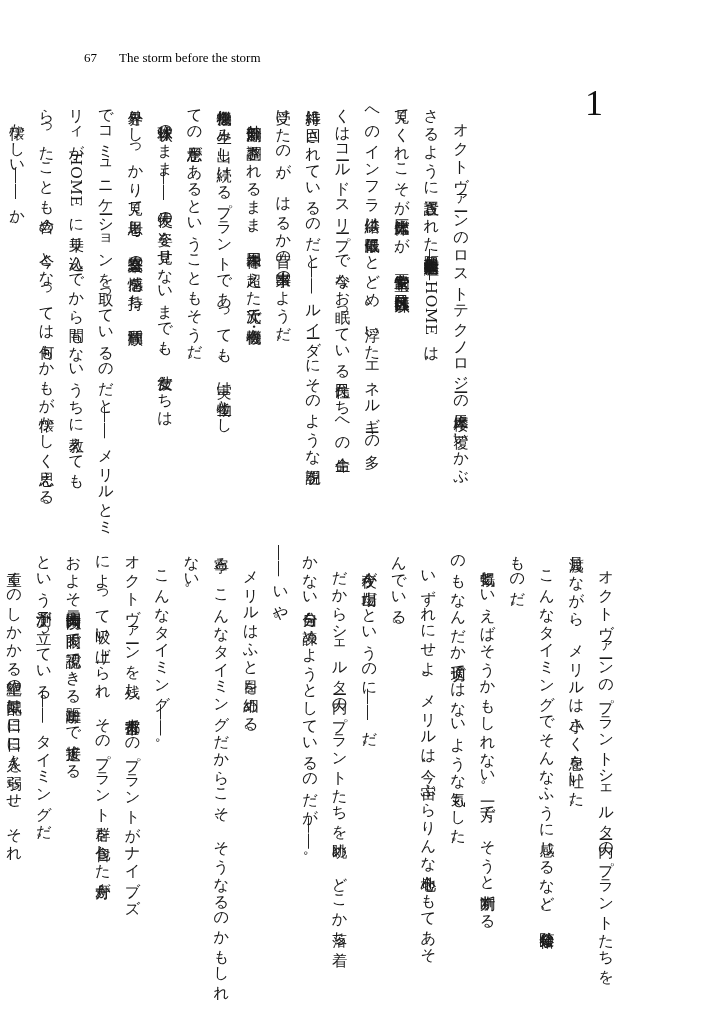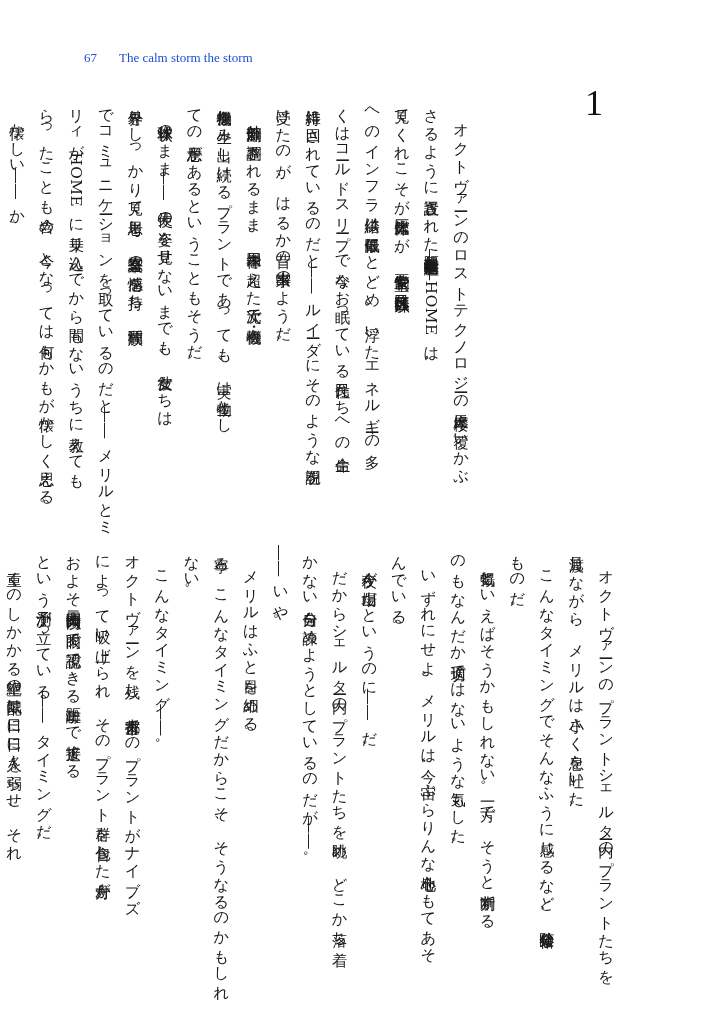--- a/index.html
+++ b/index.html
@@ -1,34 +1,34 @@
 <!DOCTYPE html>
 <html><head>
   <meta charset="utf-8">
   <style>
     html, body { margin: 0; padding: 0; background: #ffffff; }
     body { width: 728px; height: 1024px; position: relative; overflow: hidden;
       font-family: "DejaVu Serif", "Liberation Serif", serif; color: #1a1a1a; }
     .header { position: absolute; left: 84px; top: 50px; font-family: "Liberation Serif", serif;
-      font-size: 13px; color: #1d4ed8; display: flex; gap: 22px; }
+      font-size: 13px; color: #000000; display: flex; gap: 22px; }
     .chapter-num { position: absolute; left: 585px; top: 82px; font-family: "Liberation Serif", serif;
       font-size: 36px; color: #111; }
     .block { position: absolute; writing-mode: vertical-rl; -webkit-writing-mode: vertical-rl;
       font-size: 15.3px; line-height: 29.6px; letter-spacing: 0.6px; }
     .block-top { right: 253px; top: 98px; height: 420px; width: 390px; }
     .block-bottom { right: 108px; top: 545px; height: 420px; width: 535px; }
     .block-top .line, .block-bottom .line { display: block; white-space: nowrap; }
     .indent { padding-top: 1em; }
   </style>
 </head>
 <body>
 
 <div class="header">
   <span>67</span>
-  <span>The calm storm the storm</span>
+  <span>The storm before the storm</span>
 </div>
 
 <div class="chapter-num">1</div>
 
 <div class="block block-top" id="top-block">
     <span class="line indent">オクトヴァーンのロストテクノロジーの摩天楼に覆いかぶ</span>
     <span class="line">さるように設置された超長距離大型輸送艦――HOMEは、</span>
     <span class="line">見てくれこそが巨大艦体だが、主要管制室や住民居住区以外</span>
     <span class="line">へのインフラ供給は最低限にとどめ、浮いたエネルギーの多</span>
     <span class="line">くはコールドスリープで今なお眠っている住民たちへの生命</span>

